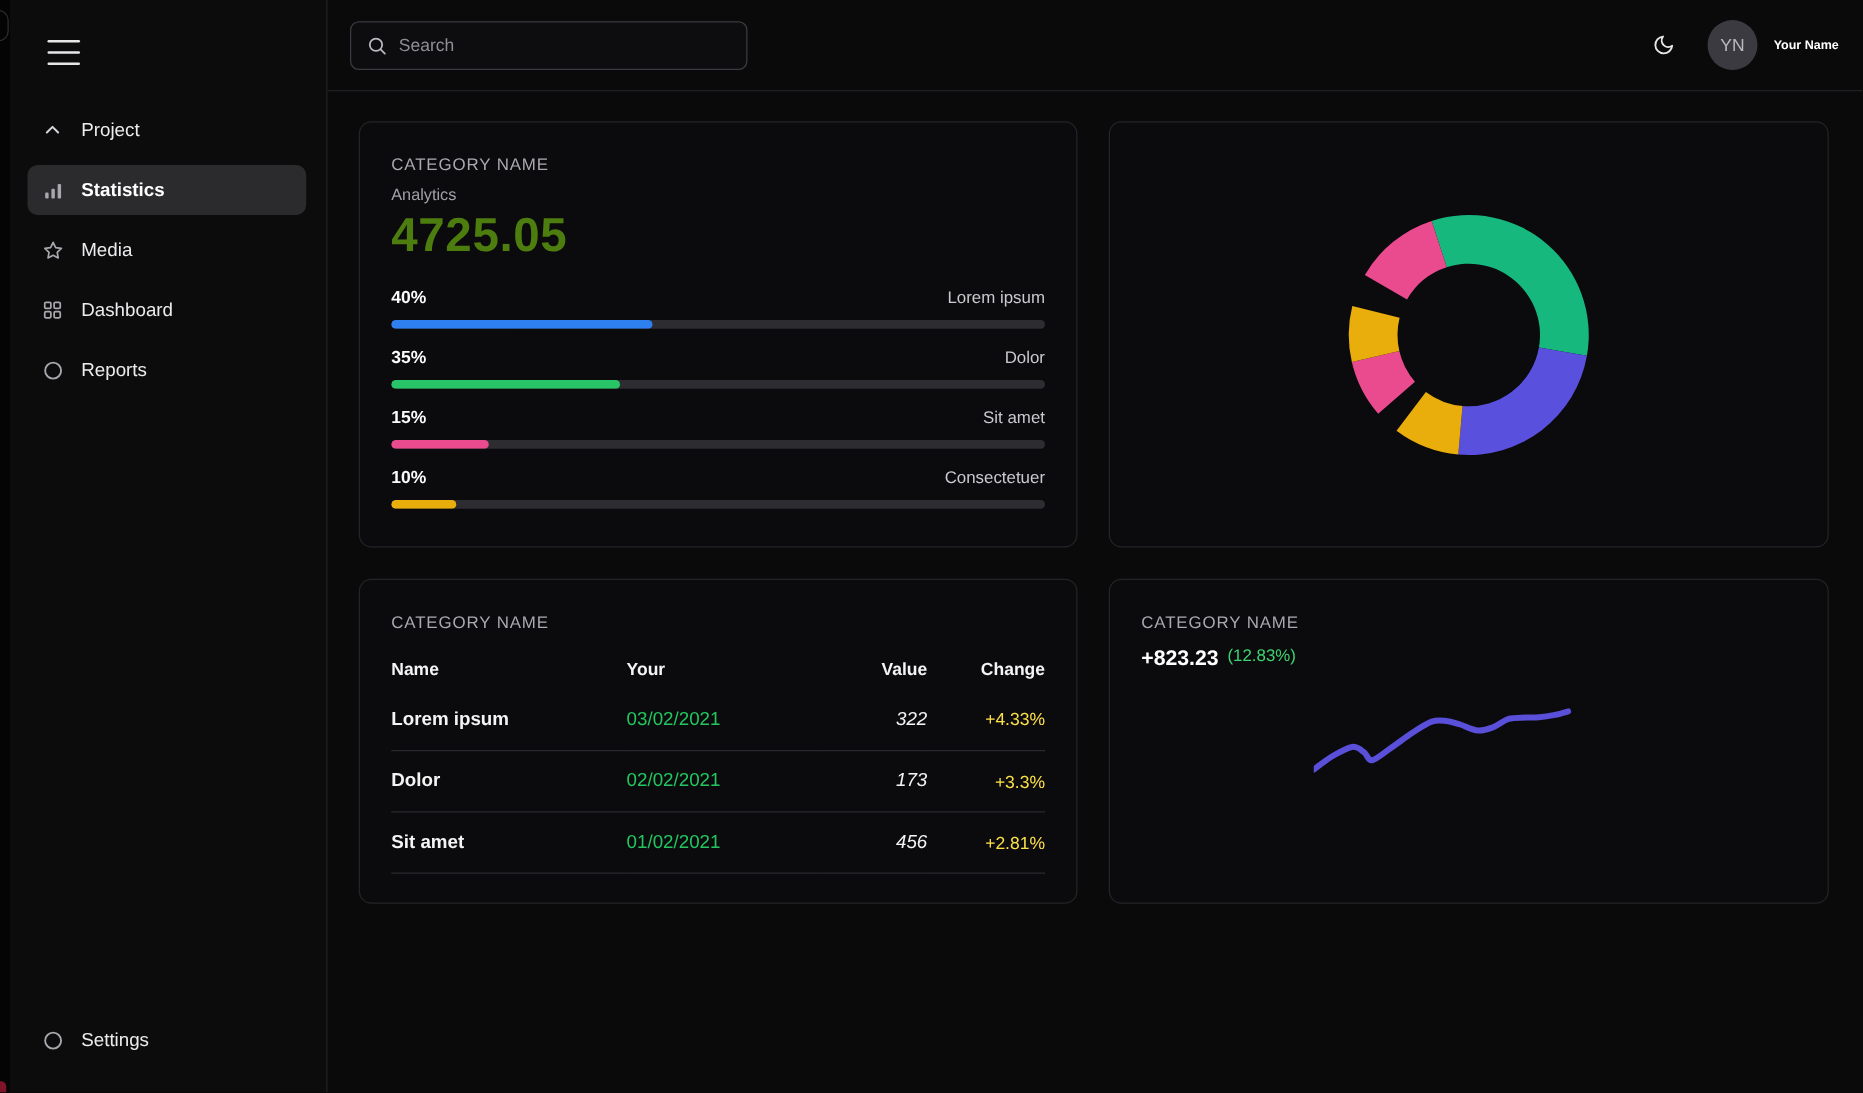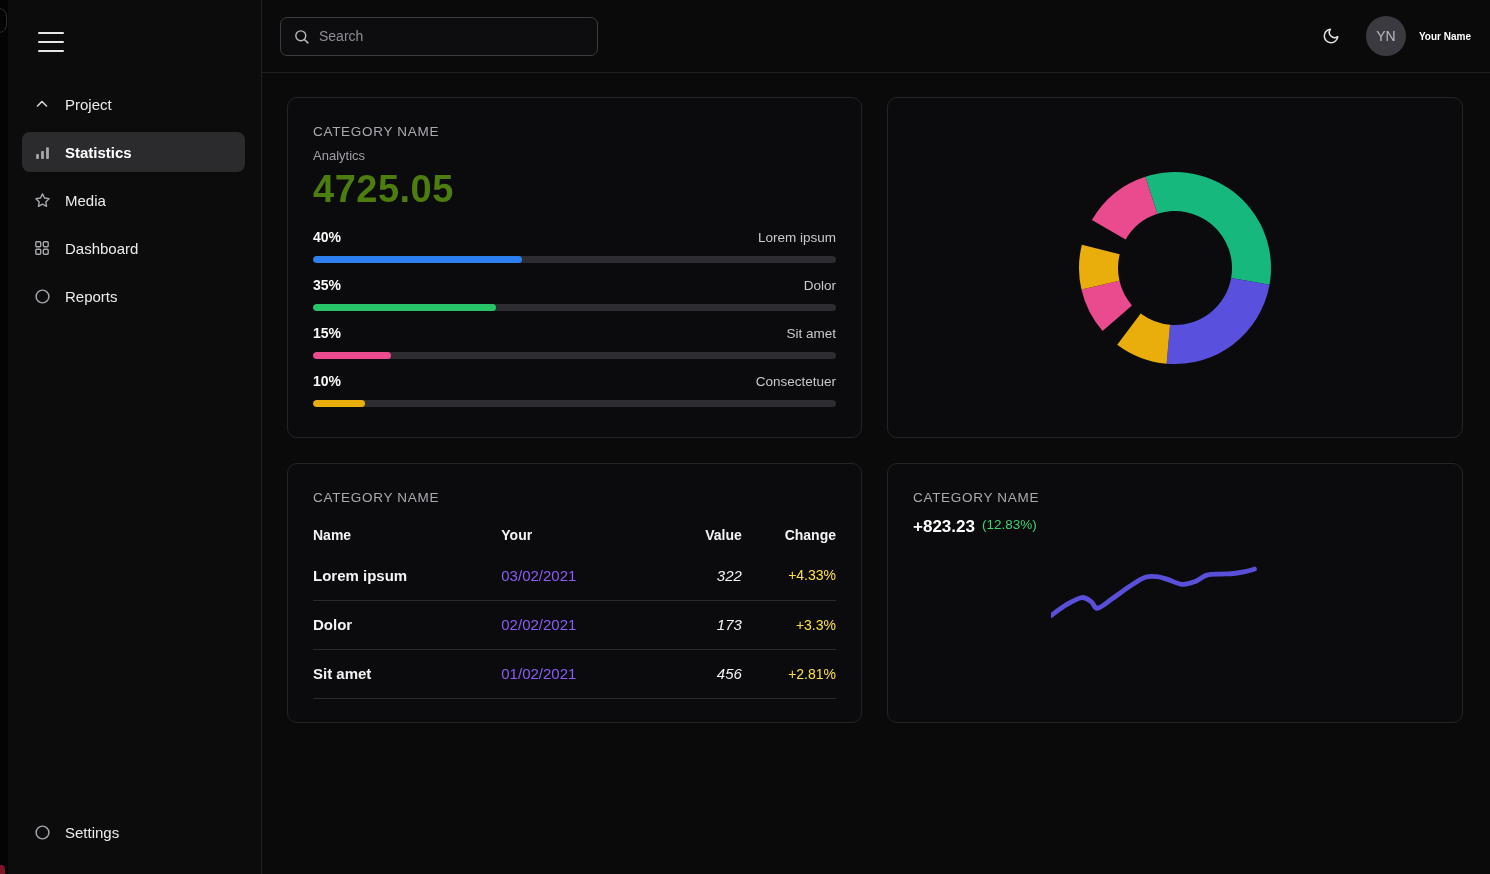--- a/index.html
+++ b/index.html
@@ -62,21 +62,21 @@
 
   
   .card-donut { display:flex; align-items:center; justify-content:center; }
 
   
   .data-table { width:100%; margin-top:14px; border-collapse:collapse; }
   .data-table th { font-size:14px; font-weight:bold; color:#f4f4f5; text-align:left; padding:8px 0; }
   .data-table th.num, .data-table td.num { text-align:right; }
   .data-table td { padding:0; height:49px; border-bottom:1px solid #2b2b2f; font-size:15px; vertical-align:middle; }
   .data-table td.name { font-weight:bold; color:#f4f4f5; }
-  .data-table td.date { color:#8b5cf6;margin-left:40px; }
+  .data-table td.date { color:#22c55e;margin-left:40px; }
   .data-table td.value { color:#f4f4f5;font-style:italic; }
   .data-table td.change { color:#fde047; font-size:14px; }
 
   
   .trend-line-value { margin-top:12px; display:flex; align-items:flex-start; gap:7px; }
   .trend-value { font-size:17px; font-weight:bold; color:#ffffff; }
   .trend-change { font-size:13.5px; color:#3dd36e; }
   .trend-svg { position:absolute; left:163px; top:93px; }
 </style>
 </head>

